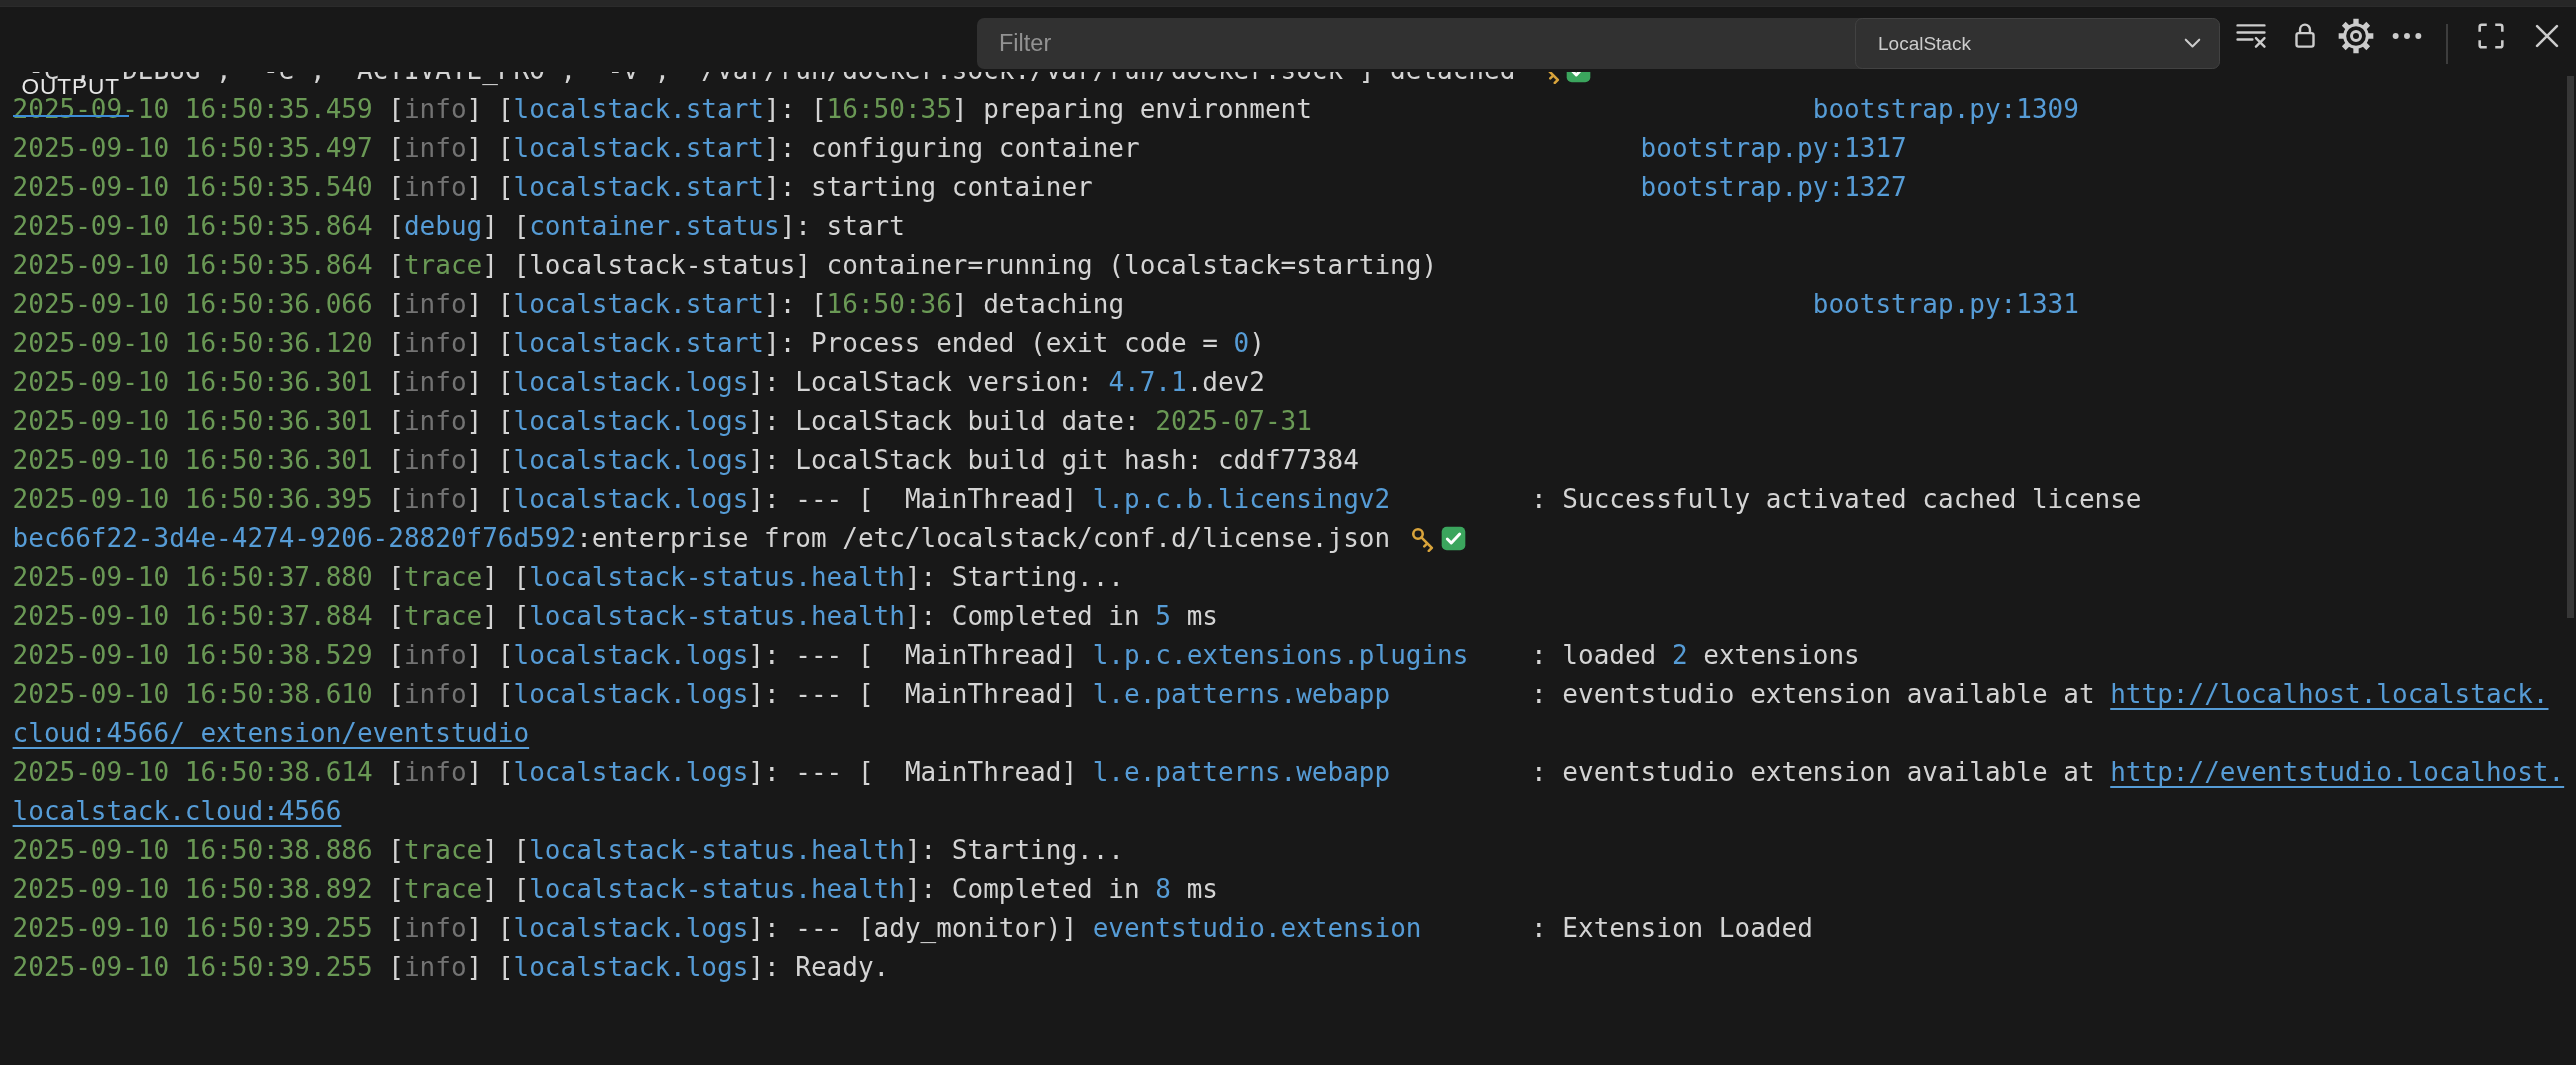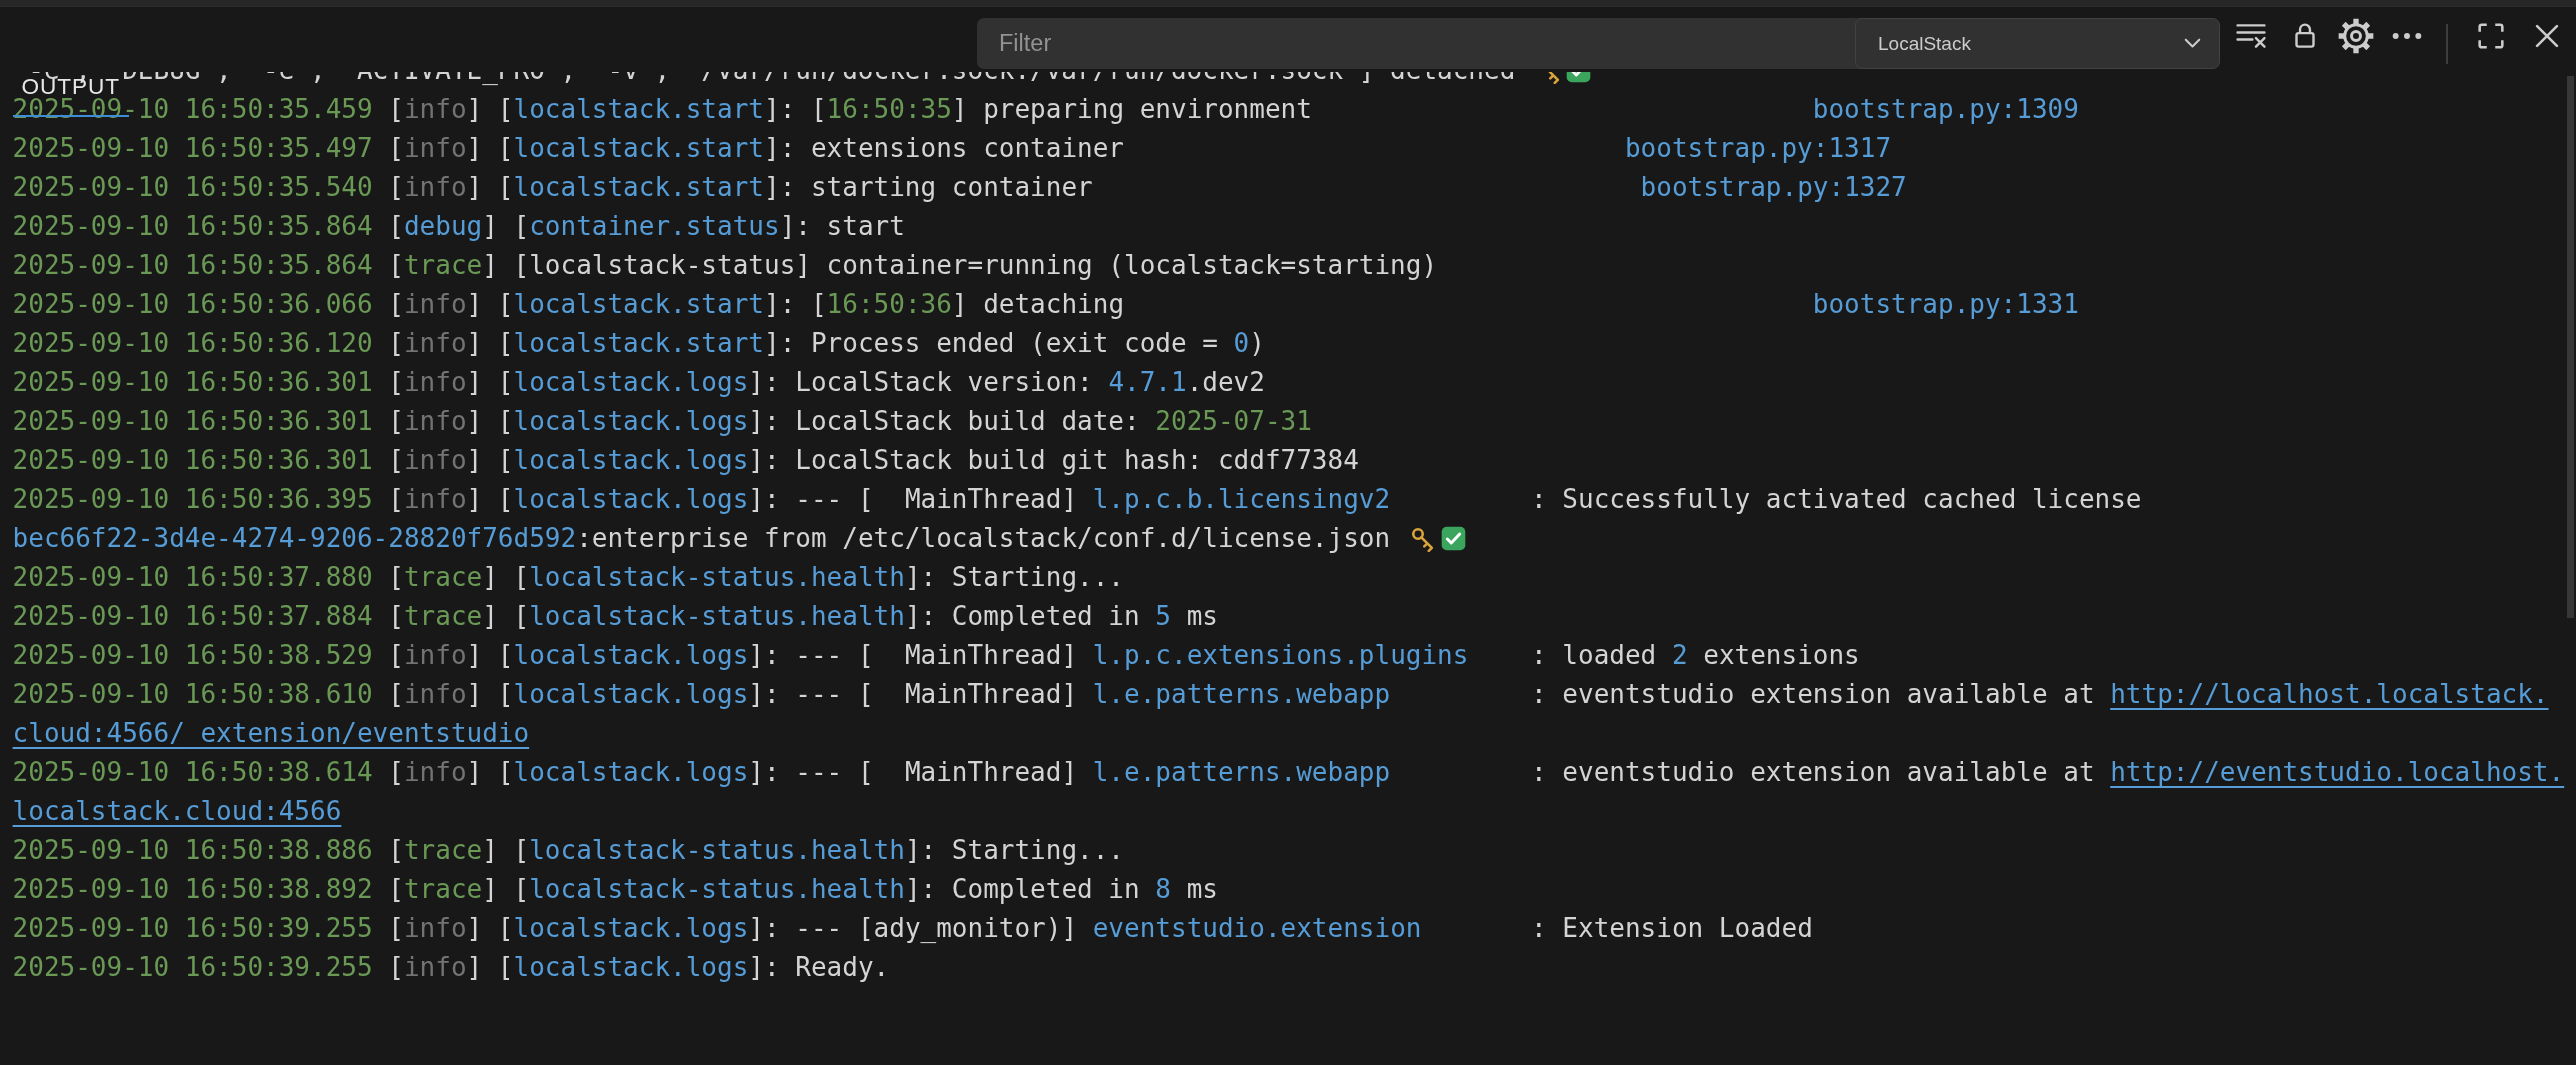--- a/index.html
+++ b/index.html
@@ -51,21 +51,21 @@
 
   <div class="log" id="log">
       <div class="log-line"><span class="c-w">'-e', 'DEBUG', '-e', 'ACTIVATE_PRO', '-v', '/var/run/docker.sock:/var/run/docker.sock'] detached </span><span class="emoji"><svg width="27" height="27" viewBox="0 0 24 24" fill="none" stroke="#d9a43b" stroke-width="2.3" stroke-linecap="round">
             <circle cx="8" cy="8" r="4.2"></circle>
             <path d="M11 11l9.3 9.3M16.3 16.3l-2.7 2.7M20.3 20.3l-2.7 2.7"></path>
           </svg></span><span class="emoji"><svg width="27" height="27" viewBox="0 0 24 24">
             <rect x="1.5" y="1.5" width="21" height="21" rx="4.5" fill="#3BA55D"></rect>
             <path d="M6.5 12.5l3.5 3.5 7.5-8" stroke="#fff" stroke-width="2.6" fill="none" stroke-linecap="round" stroke-linejoin="round"></path>
           </svg></span></div>
       <div class="log-line"><span class="c-g">2025-09-10 16:50:35.459 </span><span class="c-w">[</span><span class="c-i">info</span><span class="c-w">] [</span><span class="c-b">localstack.start</span><span class="c-w">]: [</span><span class="c-g">16:50:35</span><span class="c-w">] preparing environment</span><span class="c-w">                                </span><span class="c-b">bootstrap.py:1309</span></div>
-      <div class="log-line"><span class="c-g">2025-09-10 16:50:35.497 </span><span class="c-w">[</span><span class="c-i">info</span><span class="c-w">] [</span><span class="c-b">localstack.start</span><span class="c-w">]: extensions container</span><span class="c-w">                                </span><span class="c-b">bootstrap.py:1317</span></div>
+      <div class="log-line"><span class="c-g">2025-09-10 16:50:35.497 </span><span class="c-w">[</span><span class="c-i">info</span><span class="c-w">] [</span><span class="c-b">localstack.start</span><span class="c-w">]: configuring container</span><span class="c-w">                                </span><span class="c-b">bootstrap.py:1317</span></div>
       <div class="log-line"><span class="c-g">2025-09-10 16:50:35.540 </span><span class="c-w">[</span><span class="c-i">info</span><span class="c-w">] [</span><span class="c-b">localstack.start</span><span class="c-w">]: starting container</span><span class="c-w">                                   </span><span class="c-b">bootstrap.py:1327</span></div>
       <div class="log-line"><span class="c-g">2025-09-10 16:50:35.864 </span><span class="c-w">[</span><span class="c-d">debug</span><span class="c-w">] [</span><span class="c-b">container.status</span><span class="c-w">]: start</span></div>
       <div class="log-line"><span class="c-g">2025-09-10 16:50:35.864 </span><span class="c-w">[</span><span class="c-t">trace</span><span class="c-w">] [localstack-status] container=running (localstack=starting)</span></div>
       <div class="log-line"><span class="c-g">2025-09-10 16:50:36.066 </span><span class="c-w">[</span><span class="c-i">info</span><span class="c-w">] [</span><span class="c-b">localstack.start</span><span class="c-w">]: [</span><span class="c-g">16:50:36</span><span class="c-w">] detaching</span><span class="c-w">                                            </span><span class="c-b">bootstrap.py:1331</span></div>
       <div class="log-line"><span class="c-g">2025-09-10 16:50:36.120 </span><span class="c-w">[</span><span class="c-i">info</span><span class="c-w">] [</span><span class="c-b">localstack.start</span><span class="c-w">]: Process ended (exit code = </span><span class="c-b">0</span><span class="c-w">)</span></div>
       <div class="log-line"><span class="c-g">2025-09-10 16:50:36.301 </span><span class="c-w">[</span><span class="c-i">info</span><span class="c-w">] [</span><span class="c-b">localstack.logs</span><span class="c-w">]: LocalStack version: </span><span class="c-b">4.7.1</span><span class="c-w">.dev2</span></div>
       <div class="log-line"><span class="c-g">2025-09-10 16:50:36.301 </span><span class="c-w">[</span><span class="c-i">info</span><span class="c-w">] [</span><span class="c-b">localstack.logs</span><span class="c-w">]: LocalStack build date: </span><span class="c-g">2025-07-31</span></div>
       <div class="log-line"><span class="c-g">2025-09-10 16:50:36.301 </span><span class="c-w">[</span><span class="c-i">info</span><span class="c-w">] [</span><span class="c-b">localstack.logs</span><span class="c-w">]: LocalStack build git hash: cddf77384</span></div>
       <div class="log-line"><span class="c-g">2025-09-10 16:50:36.395 </span><span class="c-w">[</span><span class="c-i">info</span><span class="c-w">] [</span><span class="c-b">localstack.logs</span><span class="c-w">]: --- [  MainThread] </span><span class="c-b">l.p.c.b.licensingv2</span><span class="c-w">         </span><span class="c-w">: Successfully activated cached license</span></div>
       <div class="log-line"><span class="c-b">bec66f22-3d4e-4274-9206-28820f76d592</span><span class="c-w">:enterprise from /etc/localstack/conf.d/license.json </span><span class="emoji"><svg width="27" height="27" viewBox="0 0 24 24" fill="none" stroke="#d9a43b" stroke-width="2.3" stroke-linecap="round">

